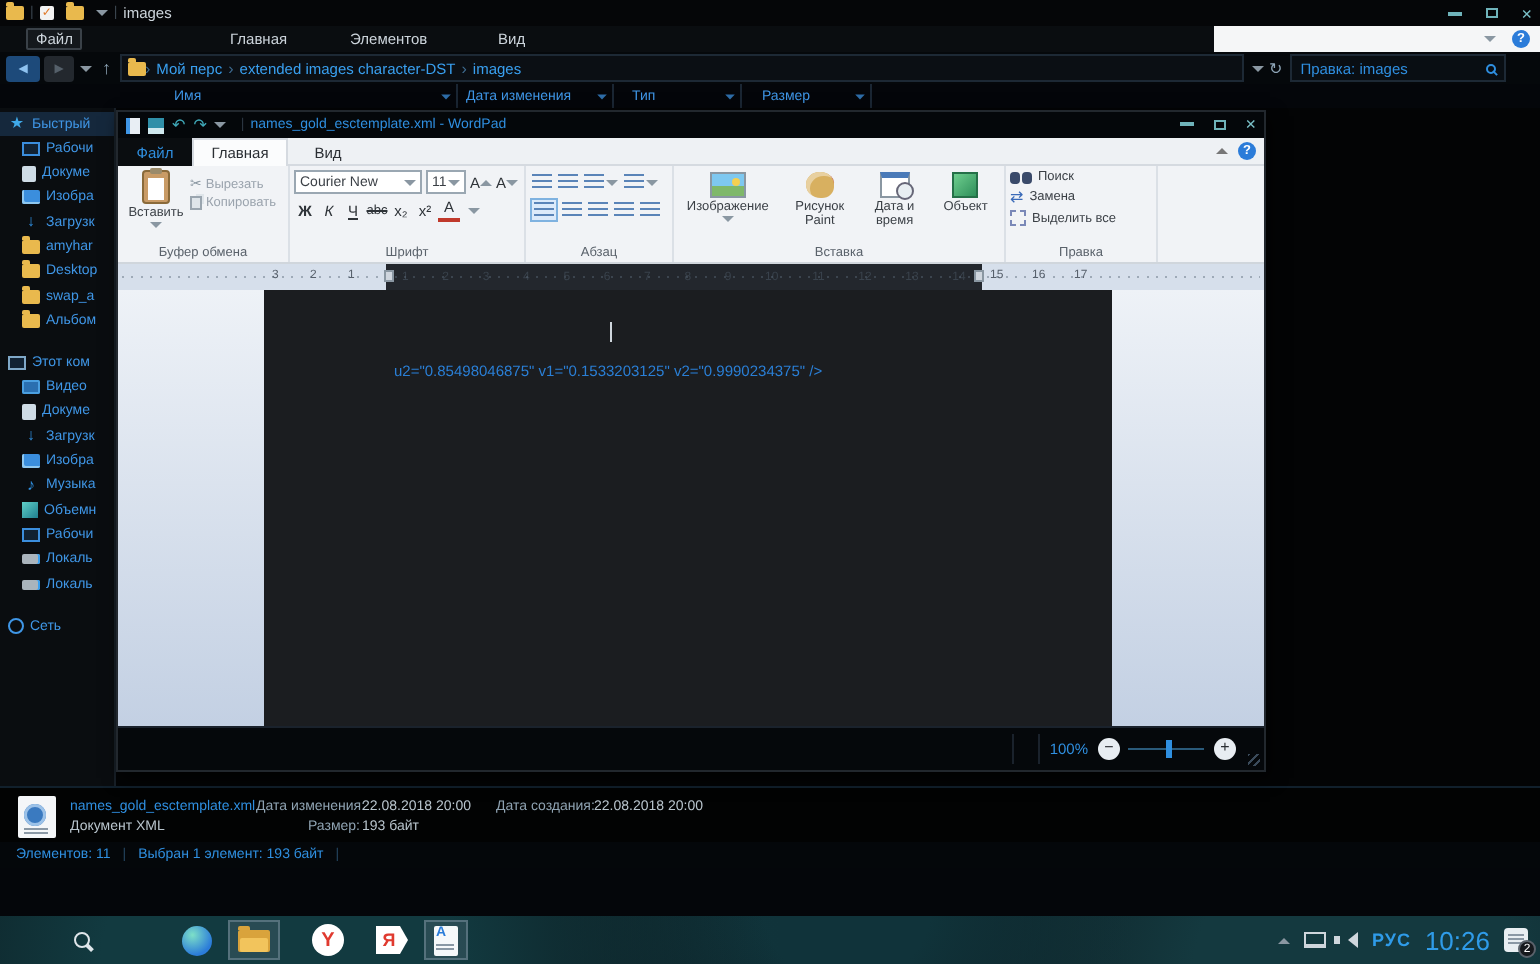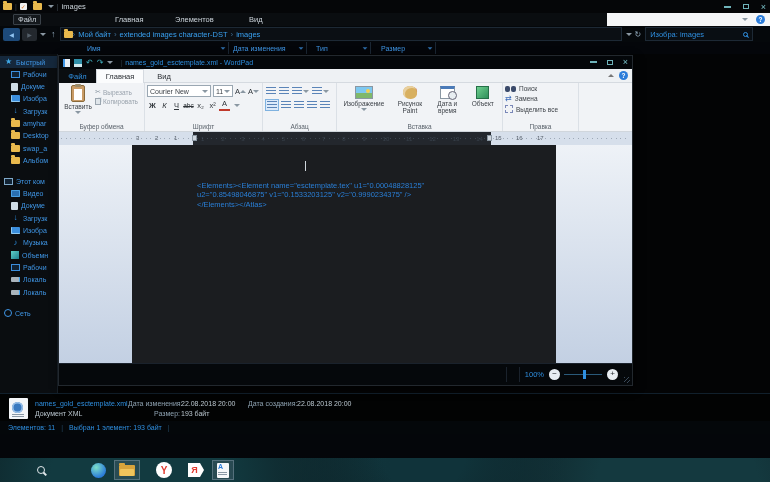--- a/index.html
+++ b/index.html
@@ -229,32 +229,32 @@
     </div>
 
     <div class="ex-addr">
       <span class="nav-back">◀</span>
       <span class="nav-fwd">▶</span>
       <span class="tri nav-chev"></span>
       <span class="nav-up">↑</span>
       <div class="addr-field">
         <span class="fold"></span>
         <span class="csep">›</span>
-        <span class="crumb">Мой байт</span>
+        <span class="crumb">Мой перс</span>
         <span class="csep">›</span>
         <span class="crumb">extended images character-DST</span>
         <span class="csep">›</span>
         <span class="crumb">images</span>
       </div>
       <div class="addr-refresh">
         <span class="tri"></span>
         <span>↻</span>
       </div>
       <div class="search-box">
-        <span>Изобра: images</span>
+        <span>Правка: images</span>
         <span class="mag"></span>
       </div>
     </div>
 
     <div class="ex-headers">
       <div class="hcol hc0">
           <span>Имя</span>
           <span class="tri"></span>
         </div>
       <div class="hcol hc1">
@@ -581,21 +581,21 @@
           <span>14</span>
         </div>
       <span class="ind-marker im-left"></span>
       <span class="ind-marker im-right"></span>
     </div>
 
     <div class="wp-doc">
       <div class="wp-page">
         <div class="doc-lines">
           
-        <div class="doc-line">&lt;Elements&gt;&lt;Element name="esctemplate.tex" u1="0.00048828125"</div><div class="doc-line">u2="0.85498046875" v1="0.1533203125" v2="0.9990234375" /&gt;</div><div class="doc-line">&lt;/Elements&gt;&lt;/Atlas&gt;</div></div>
+        <div class="doc-line">u2="0.85498046875" v1="0.1533203125" v2="0.9990234375" /&gt;</div></div>
         <span class="caret"></span>
       </div>
     </div>
 
     <div class="wp-status">
       <span class="vsep" style="right:125px;"></span>
       <span class="vsep" style="right:112px;"></span>
       <span class="zoom-label">100%</span>
       <span class="zbtn zminus">−</span>
       <span class="ztrack"></span>
@@ -617,15 +617,25 @@
       </span>
     <span class="tb-ic tb-edge"></span>
     <span class="tb-ic tb-box">
         <span class="tb-folder"></span>
       </span>
     <span class="tb-ic tb-yb">Y</span>
     <span class="tb-ic tb-ya">Я</span>
     <span class="tb-ic tb-box">
         <span class="tb-wp-ic">A</span>
       </span>
+    <div class="tray">
+      <span class="triu tray-chev"></span>
+      <span class="net-ic"></span>
+      <span class="vol-ic"></span>
+      <span class="lang">РУС</span>
+      <span class="clock">10:26</span>
+      <span class="tray-app">
+          <span class="badge">2</span>
+        </span>
+    </div>
   </div>
 
 </div>
 
 </body></html>

